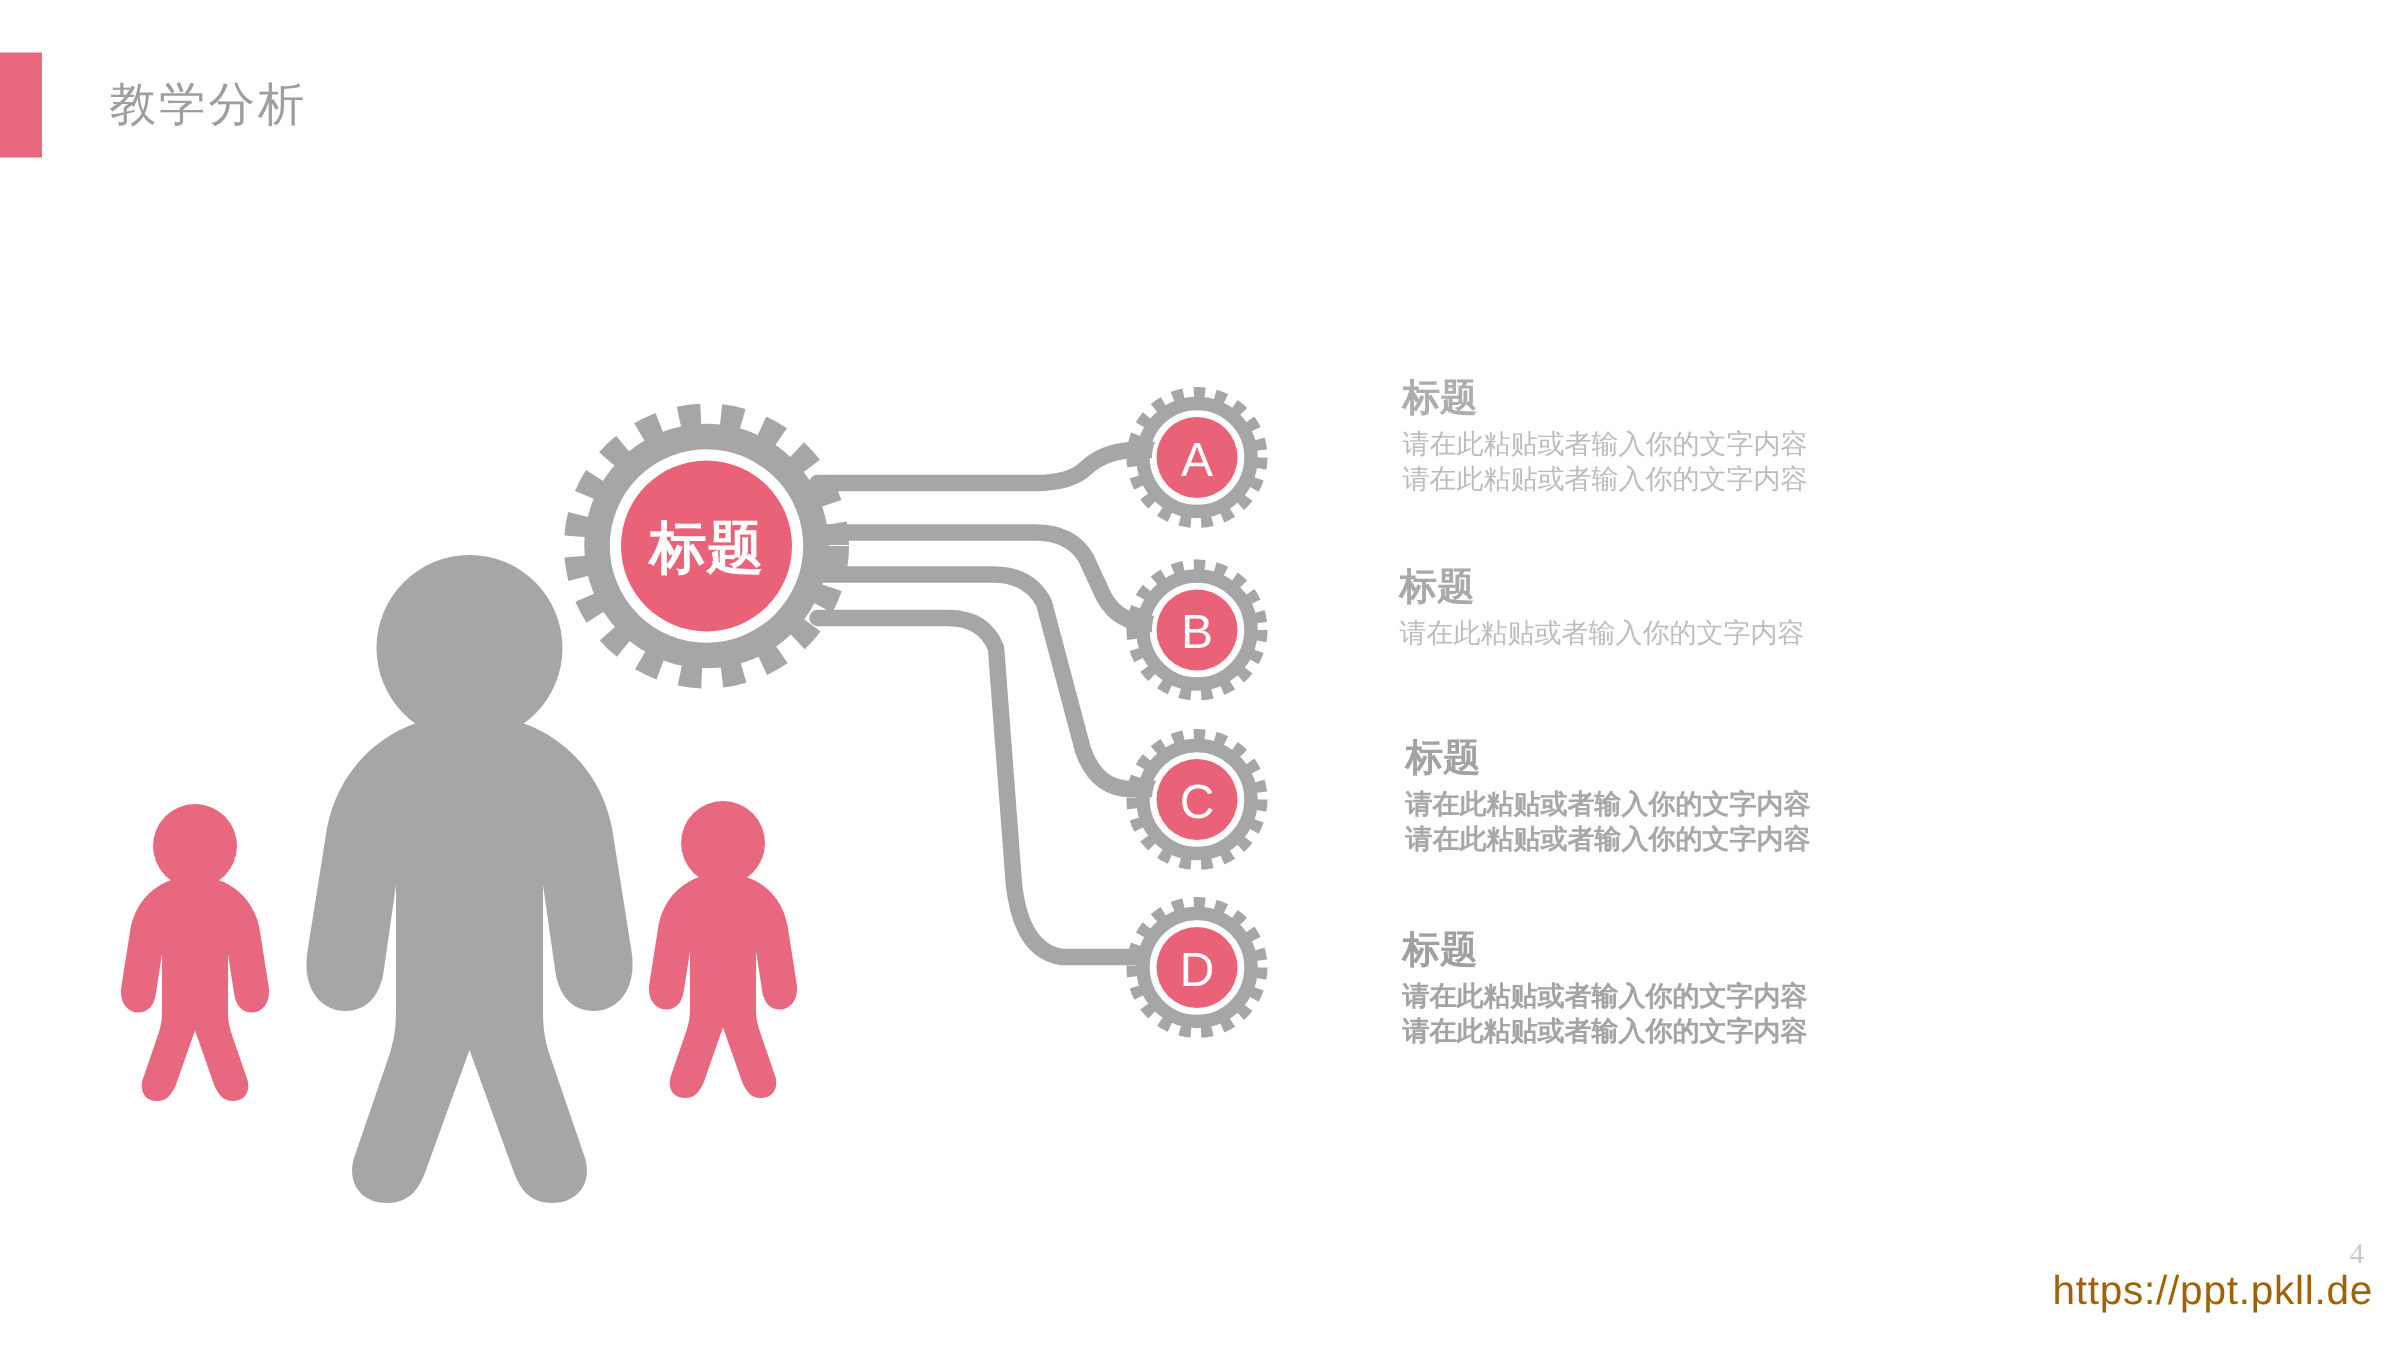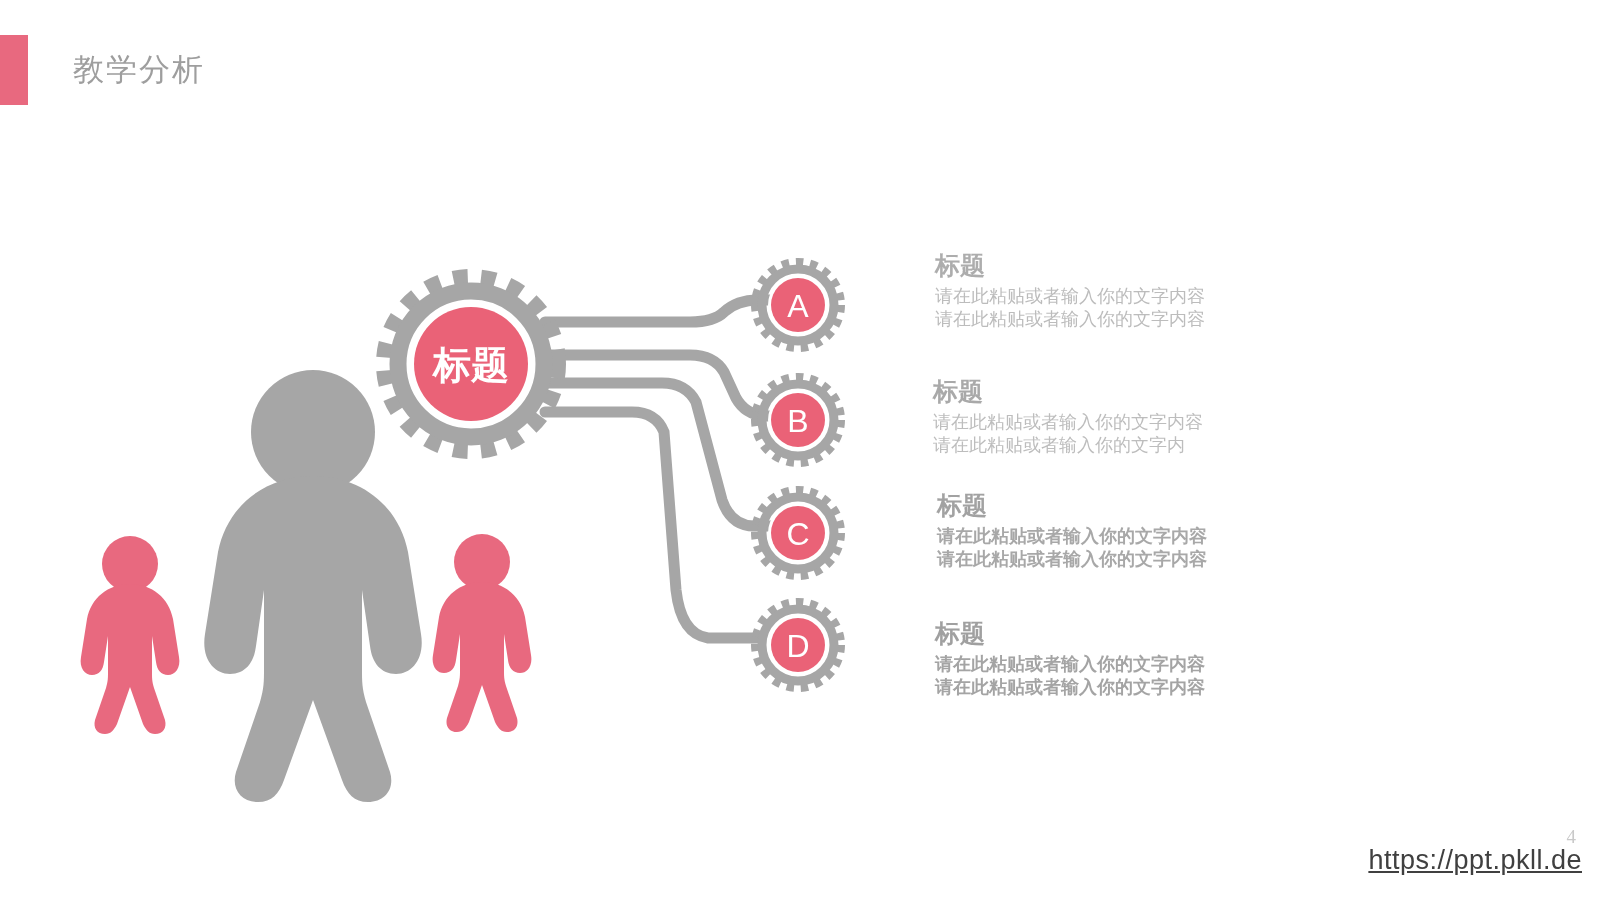--- a/index.html
+++ b/index.html
@@ -92,24 +92,23 @@
     top: 826px;
     font-size: 19px;
     color: #c9c9c9;
     font-family: "Liberation Serif", "DejaVu Serif", serif;
   }
   .watermark {
     position: absolute;
     right: 18px;
     top: 845px;
     font-size: 27px;
-    color: #404040;
+    color: #a16207;
     letter-spacing: 0.5px;
     white-space: nowrap;
-    text-decoration: underline;
   }
 </style>
 </head>
 <body>
 
 <div class="header-accent"></div>
 <div class="page-title">教学分析</div>
 
 <div class="stage">
   <svg width="1600" height="900" viewBox="0 0 1600 900" xmlns="http://www.w3.org/2000/svg">
@@ -251,21 +250,20 @@
 
   <div class="text-block tone-1" style="left:5px; top:0px;">
     <div class="tb-title">标题</div>
     <div class="tb-line">请在此粘贴或者输入你的文字内容</div>
     <div class="tb-line">请在此粘贴或者输入你的文字内容</div>
   </div>
 
   <div class="text-block tone-2" style="left:3px; top:126px;">
     <div class="tb-title">标题</div>
     <div class="tb-line">请在此粘贴或者输入你的文字内容</div>
-    <div class="tb-line">请在此粘贴或者输入你的文字内</div>
   </div>
 
   <div class="text-block tone-3" style="left:7px; top:240px;">
     <div class="tb-title">标题</div>
     <div class="tb-line">请在此粘贴或者输入你的文字内容</div>
     <div class="tb-line">请在此粘贴或者输入你的文字内容</div>
   </div>
 
   <div class="text-block tone-4" style="left:5px; top:368px;">
     <div class="tb-title">标题</div>

